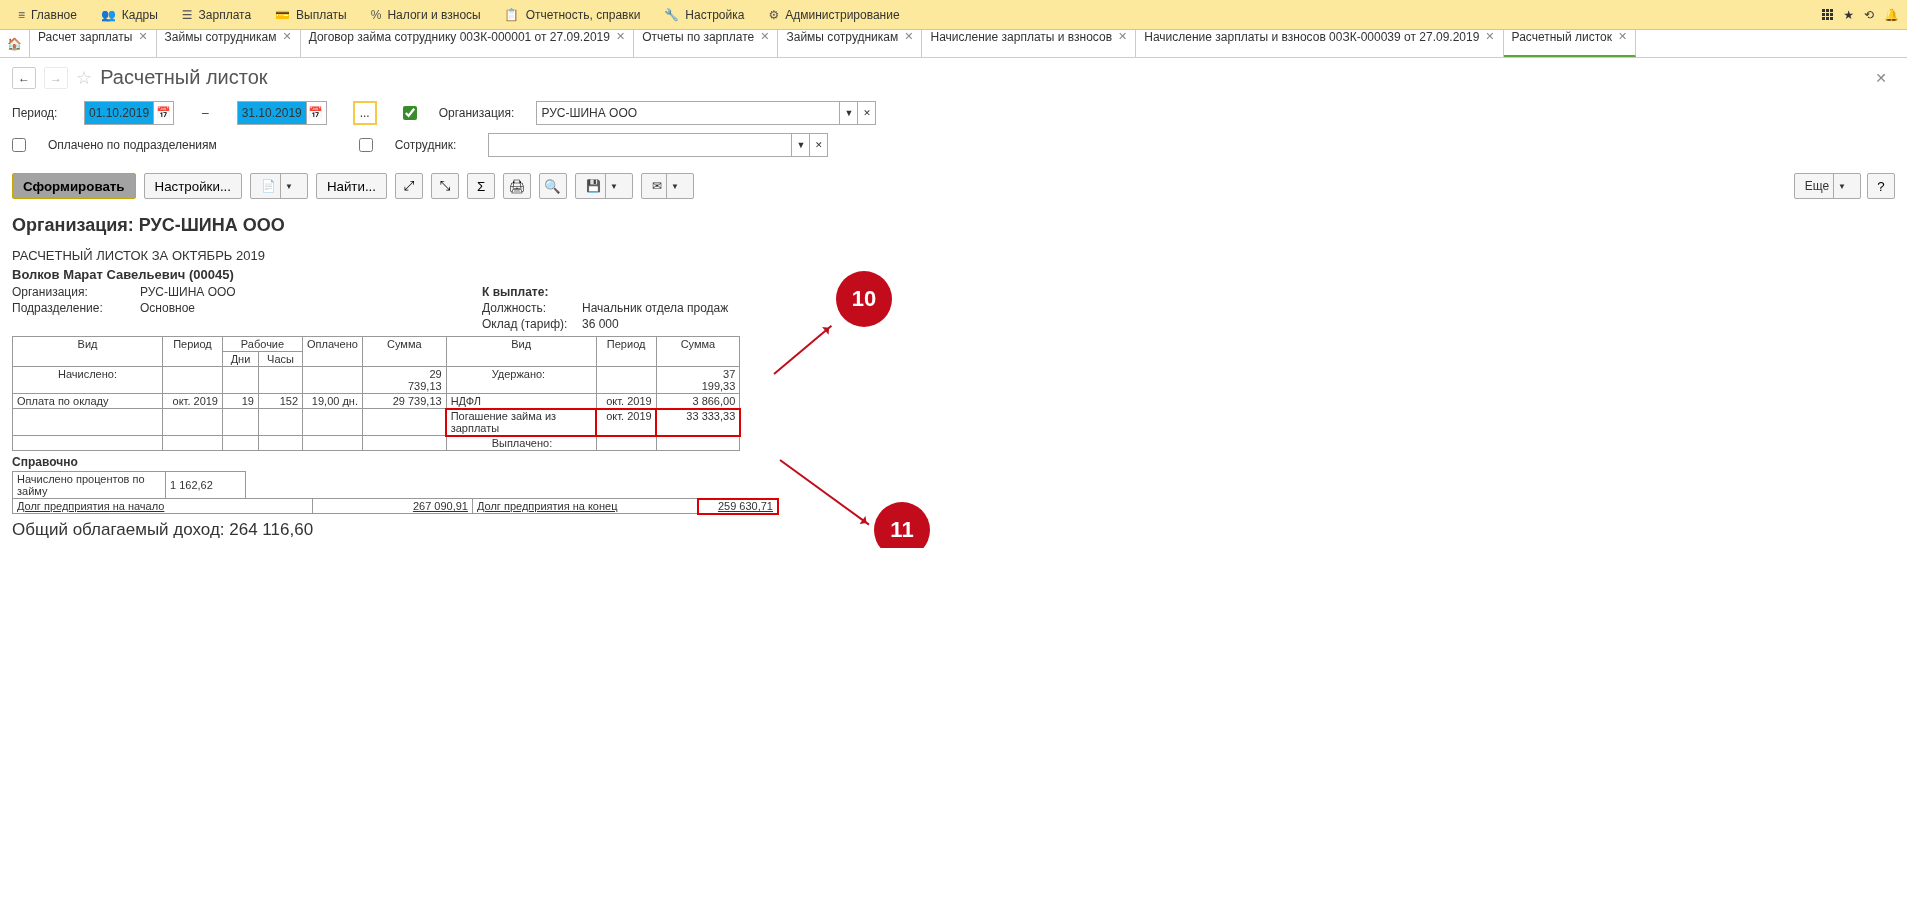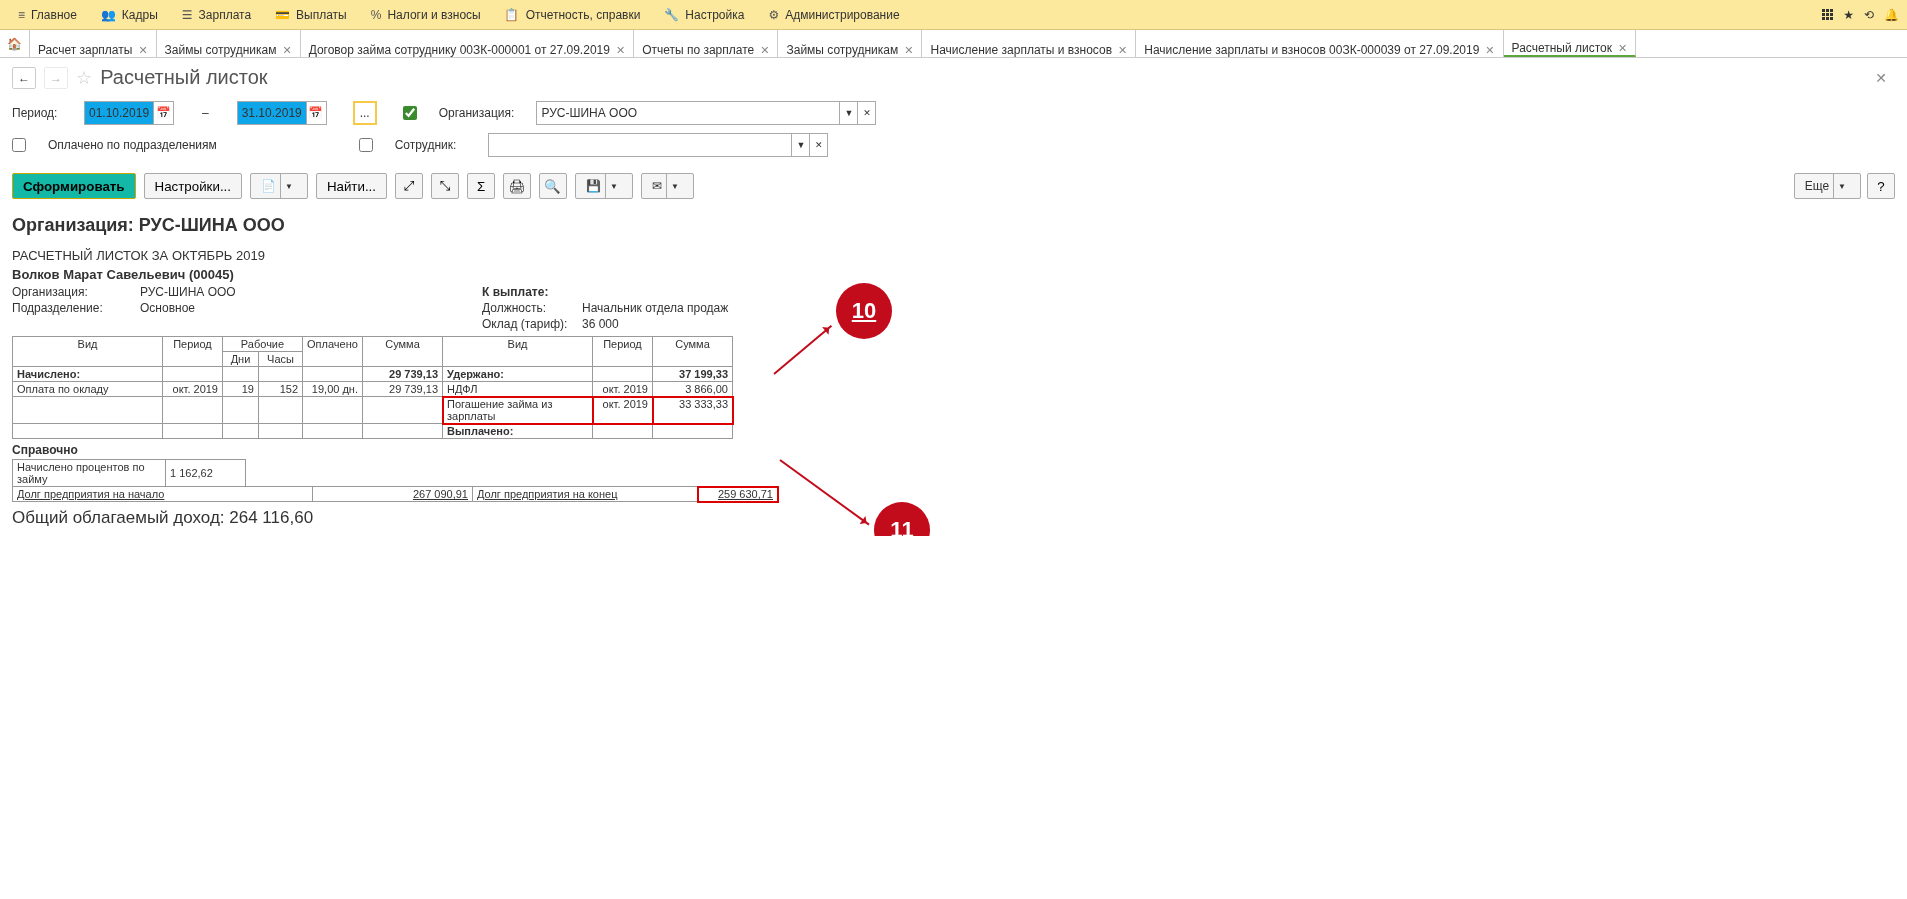--- a/index.html
+++ b/index.html
@@ -7,21 +7,21 @@
 .topbar { background: #fce99e; height: 30px; display: flex; align-items: center; padding: 0 8px; border-bottom: 1px solid #d8c77e; }
 .top-menu { display: flex; gap: 4px; flex: 1; }
 .top-item { display: flex; align-items: center; gap: 6px; padding: 4px 10px; cursor: pointer; }
 .top-icon { font-size: 12px; color: #555; }
 .top-right { display: flex; gap: 10px; align-items: center; }
 .top-right span { cursor: pointer; }
 .grid-icon { display: grid; grid-template-columns: repeat(3,3px); gap: 1px; }
 .grid-icon i { width: 3px; height: 3px; background: #333; display: block; }
 .tabbar { display: flex; height: 28px; border-bottom: 1px solid #ccc; background: #fff; overflow: hidden; }
 .home-tab { width: 30px; display: flex; align-items: center; justify-content: center; border-right: 1px solid #ccc; cursor: pointer; }
-.tab { display: flex; align-items: flex-end; padding: 0 8px; border-right: 1px solid #ccc; gap: 6px; white-space: nowrap; cursor: pointer; }
+.tab { display: flex; align-items: flex-start; padding: 0 8px; border-right: 1px solid #ccc; gap: 6px; white-space: nowrap; cursor: pointer; }
 .tab.active { border-bottom: 2px solid #5fa53e; }
 .tab .x { color: #888; cursor: pointer; font-size: 11px; }
 .header { display: flex; align-items: center; padding: 8px 12px; gap: 8px; }
 .nav-btn { width: 24px; height: 22px; border: 1px solid #ccc; display: flex; align-items: center; justify-content: center; cursor: pointer; border-radius: 2px; }
 .star { color: #ccc; font-size: 18px; cursor: pointer; }
 .title { font-size: 20px; color: #555; }
 .close-x { margin-left: auto; margin-right: 8px; color: #888; cursor: pointer; font-size: 14px; }
 .filters { padding: 4px 12px; }
 .filter-row { display: flex; align-items: center; gap: 22px; margin-bottom: 8px; }
 .filter-label { min-width: 50px; }
@@ -30,42 +30,42 @@
 .cal-btn { width: 20px; height: 24px; border: 1px solid #aaa; border-left: none; display: flex; align-items: center; justify-content: center; cursor: pointer; }
 .dash { padding: 0 6px; }
 .sq-btn { width: 24px; height: 24px; border: 1px solid #aaa; display: flex; align-items: center; justify-content: center; cursor: pointer; margin: 0 4px; }
 .sq-btn.highlighted { border: 2px solid #f7c948; }
 .chk { width: 14px; height: 14px; cursor: pointer; }
 .chk-checked { accent-color: #3a8b2e; }
 .combo { width: 304px; height: 24px; border: 1px solid #aaa; display: flex; align-items: center; padding: 0 4px; background: #fff; }
 .combo-btn { width: 18px; height: 24px; border: 1px solid #aaa; border-left: none; display: flex; align-items: center; justify-content: center; cursor: pointer; font-size: 9px; }
 .toolbar { display: flex; gap: 8px; padding: 4px 12px 8px; align-items: center; }
 .btn { height: 26px; padding: 0 10px; border: 1px solid #aaa; background: #f5f5f5; cursor: pointer; display: flex; align-items: center; gap: 4px; border-radius: 2px; }
-.btn.primary { background: #14b8a6; border-color: #c9a800; font-weight: bold; }
+.btn.primary { background: #a3a3a3; border-color: #c9a800; font-weight: bold; }
 .btn-icon { width: 28px; padding: 0; justify-content: center; }
 .btn-drop { display: flex; }
 .btn-drop .caret { border-left: 1px solid #aaa; padding: 0 4px; height: 100%; display: flex; align-items: center; font-size: 8px; }
 .report { padding: 8px 12px; position: relative; }
 .org-title { font-size: 18px; font-weight: bold; margin-bottom: 12px; }
 .sheet-title { font-size: 13px; margin-bottom: 4px; }
 .emp-name { font-weight: bold; font-size: 13px; margin-bottom: 2px; }
 .info-row { display: flex; }
 .info-left { width: 470px; }
 .info-right { }
 .info-line { display: flex; gap: 8px; font-size: 12px; line-height: 16px; }
 .info-line .lbl { min-width: 120px; }
 .info-line .lbl2 { min-width: 92px; }
 .bold { font-weight: bold; }
 .tbl-container { display: flex; margin-top: 4px; }
 .tbl { border-collapse: collapse; }
 .tbl td, .tbl th { border: 1px solid #999; padding: 1px 4px; font-size: 11px; vertical-align: top; }
 .tbl th { font-weight: normal; text-align: center; }
 .tbl .r { text-align: right; }
 .tbl .l { text-align: left; }
-.tbl .b { font-weight: bold; }
+.tbl .b { font-weight: normal; padding-left: 45px; }
 .highlight-red { outline: 2px solid #d00; outline-offset: -1px; }
 .callout { position: absolute; width: 56px; height: 56px; border-radius: 50%; background: #c20b1b; color: #fff; display: flex; align-items: center; justify-content: center; font-size: 22px; font-weight: bold; }
 .arrow-line { position: absolute; height: 2px; background: #c20b1b; transform-origin: left center; }
 .arrow-line::after { content: ''; position: absolute; right: -2px; top: -4px; border: 5px solid transparent; border-left-color: #c20b1b; }
 .more-btn { margin-left: auto; }
 .ref-table { border-collapse: collapse; margin-top: 2px; }
 .ref-table td { border: 1px solid #999; padding: 1px 4px; font-size: 11px; }
 .income-line { font-size: 17px; margin-top: 6px; }
 </style>
 </head>
@@ -349,17 +349,17 @@
       <td class="r highlight-red" style="width:80px">259 630,71</td>
     </tr>
   </tbody>
     </table>
 
   <div class="income-line">
     <span>Общий облагаемый доход:</span>
     <span>264 116,60</span>
   </div>
 
-  <div class="callout" style="top:76px;left:836px;text-decoration:underline;">10</div>
+  <div class="callout" style="top:64px;left:836px;">10</div>
   <div class="arrow-line" style="top:166px;left:774px;width:75px;transform:rotate(-40deg);"></div>
   <div class="callout" style="top:295px;left:874px;">11</div>
   <div class="arrow-line" style="top:252px;left:780px;width:110px;transform:rotate(36deg);"></div>
 </div>
 
 </body></html>

